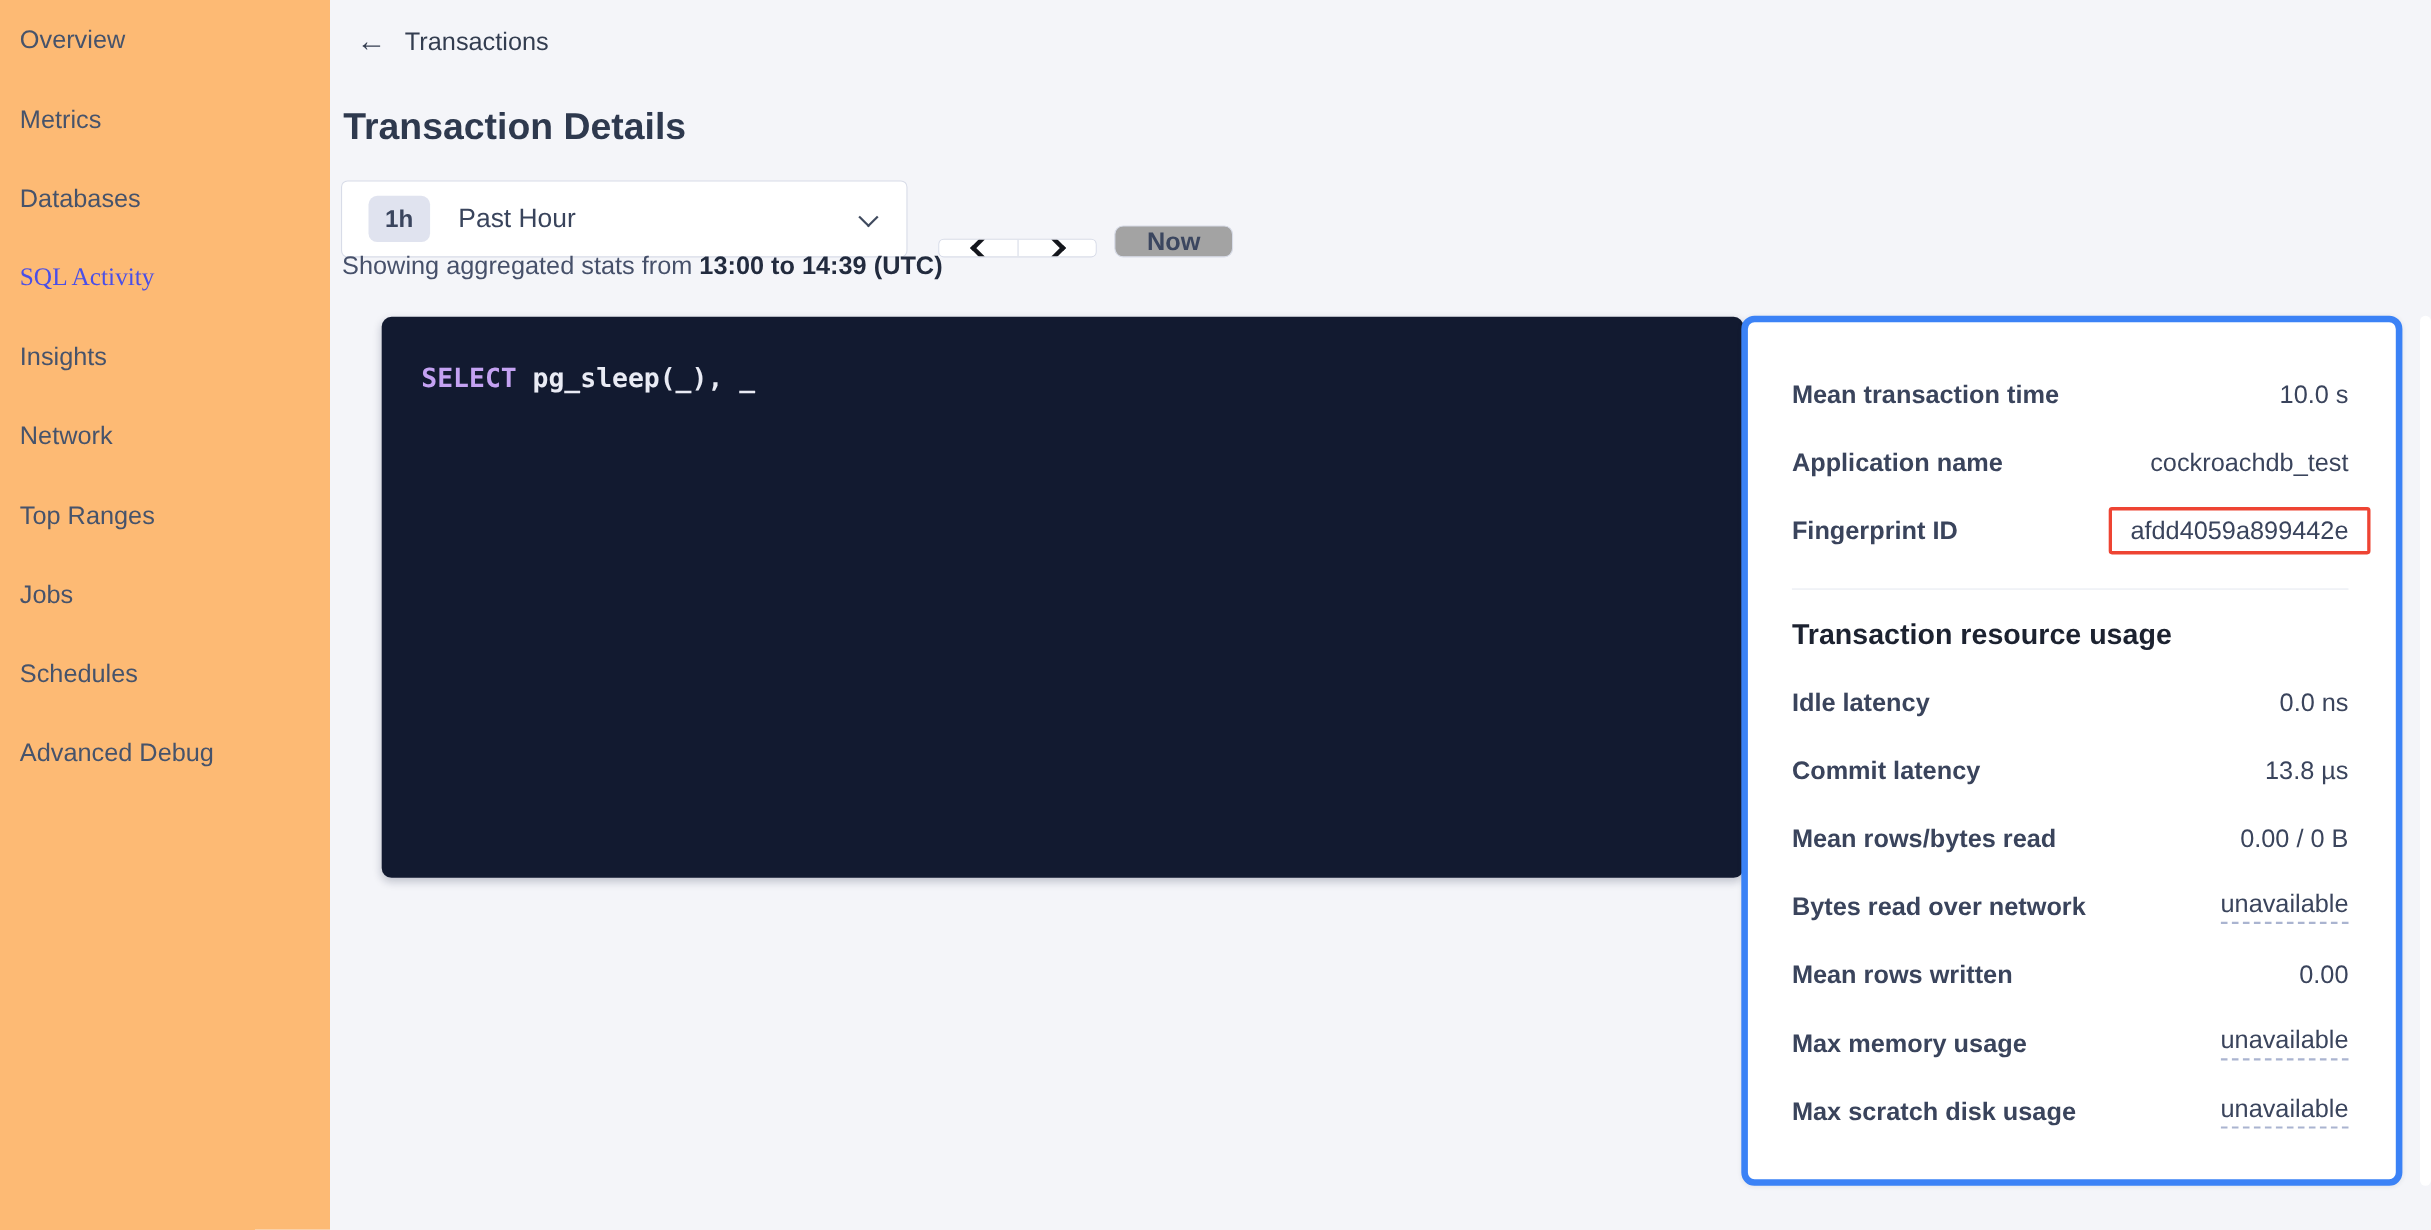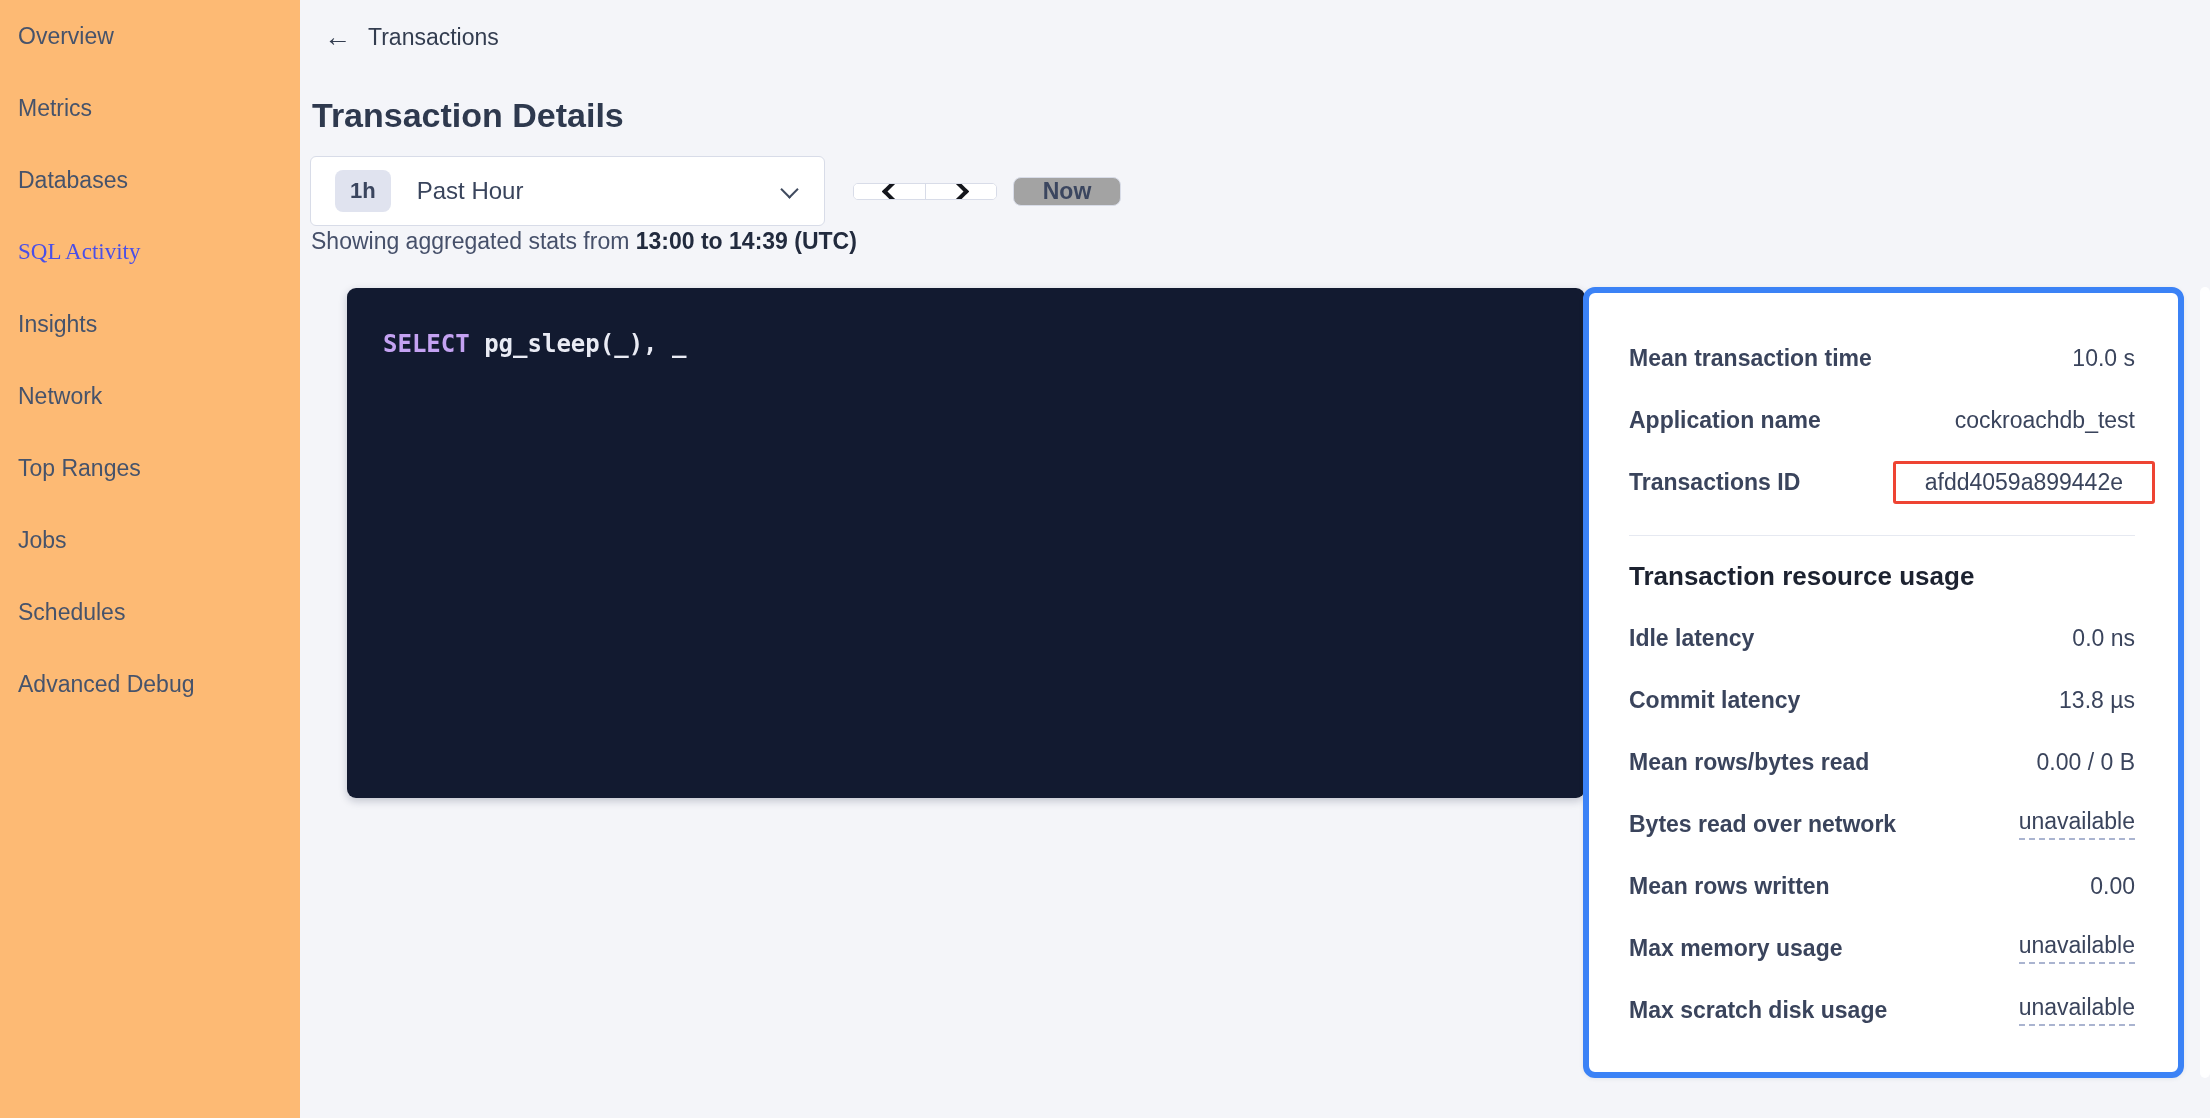--- a/index.html
+++ b/index.html
@@ -31,21 +31,21 @@
     display: flex; align-items: center; gap: 17px;
     font-size: 23px; color: #333d50; cursor: pointer;
   }
   .breadcrumb .arrow { font-size: 27px; line-height: 1; color: #333d50; }
 
   .page-title {
     position: absolute; left: 2px; top: 96px;
     font-size: 34px; font-weight: 700; color: #2e394e;
   }
 
-  .controls { position: absolute; left: 0; top: 148px; height: 86px; display: flex; align-items: center; }
+  .controls { position: absolute; left: 0; top: 148px; height: 86px; display: flex; align-items: flex-end; }
 
   .range-select {
     width: 515px; height: 70px; background: #fff;
     border: 1px solid #d8dce8; border-radius: 6px;
     display: flex; align-items: center; padding: 0 26px 0 24px;
     cursor: pointer; position: relative;
   }
   .range-badge {
     background: #e0e3ef; color: #3a455e; font-weight: 700;
     font-size: 22px; padding: 8px 15px; border-radius: 8px;
@@ -96,21 +96,21 @@
     position: absolute; left: 1583px; top: 287px; width: 601px; height: 791px;
     background: #fff; border: 6px solid #3b82f6; border-radius: 12px;
     box-shadow: 0 1px 4px rgba(40, 50, 80, 0.08);
     padding: 34px 43px 0 40px;
   }
   .kv-row { height: 62px; display: flex; align-items: center; justify-content: space-between; }
   .kv-label { font-size: 23px; font-weight: 700; color: #3a445c; }
   .kv-value { font-size: 23px; color: #3a445c; }
   .kv-value.highlighted {
     border: 3px solid #ee4433; border-radius: 3px;
-    padding: 5px 29px; margin-right: -20px; margin-left: 28px;
+    padding: 5px 17px; margin-right: -20px; margin-left: 28px;
   }
   .kv-value.unavailable {
     border-bottom: 2px dashed #aab4d0; padding-bottom: 3px; cursor: help;
   }
   .panel-divider { border: none; border-top: 1px solid #e6e9f1; margin-top: 22px; }
   .panel-heading {
     margin-top: 20px; font-size: 26px; font-weight: 700; color: #1c2230; line-height: 40px;
   }
   .resource-rows { margin-top: 11px; }
 
@@ -172,21 +172,21 @@
 <aside class="panel">
   <div class="kv-row">
     <span class="kv-label">Mean transaction time</span>
     <span class="kv-value">10.0 s</span>
   </div>
   <div class="kv-row">
     <span class="kv-label">Application name</span>
     <span class="kv-value">cockroachdb_test</span>
   </div>
   <div class="kv-row">
-    <span class="kv-label">Transactions ID</span>
+    <span class="kv-label">Fingerprint ID</span>
     <span class="kv-value highlighted">afdd4059a899442e</span>
   </div>
 
   <hr class="panel-divider">
 
   <h2 class="panel-heading">Transaction resource usage</h2>
 
   <div class="resource-rows">
     <div class="kv-row">
       <span class="kv-label">Idle latency</span>

